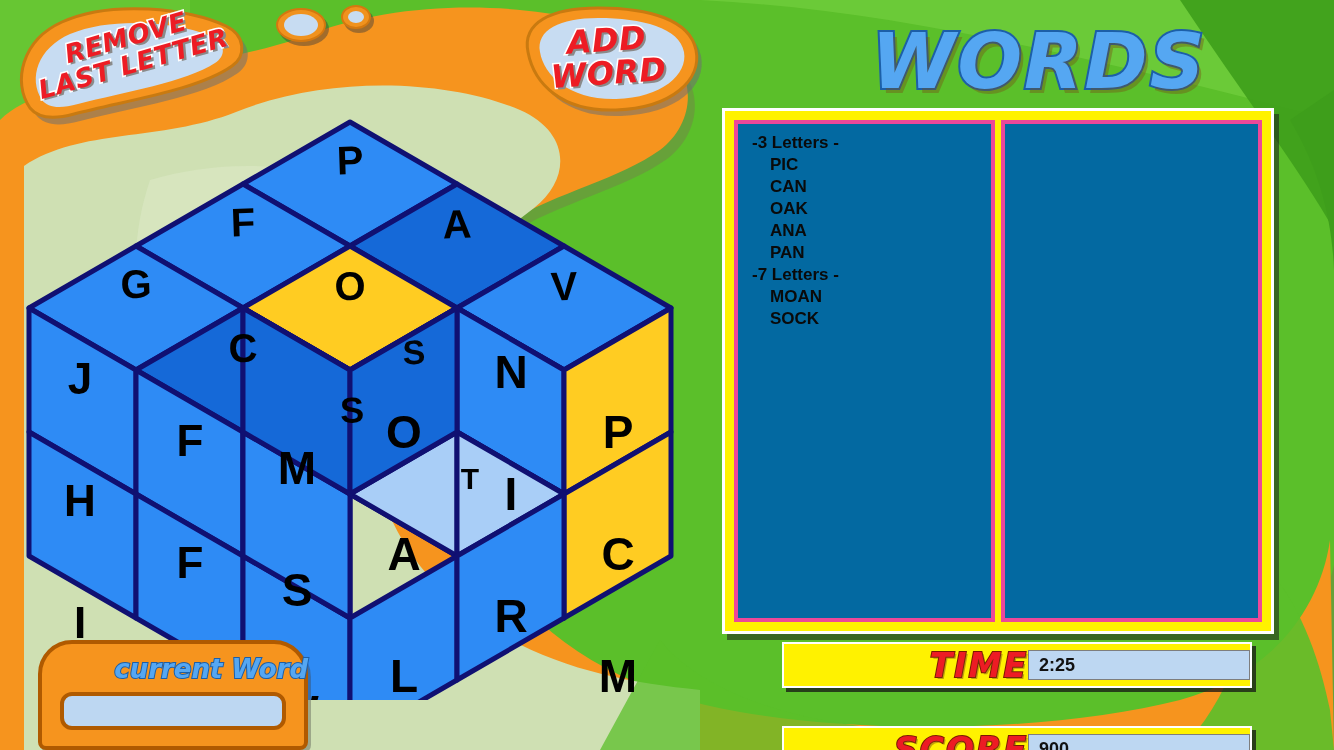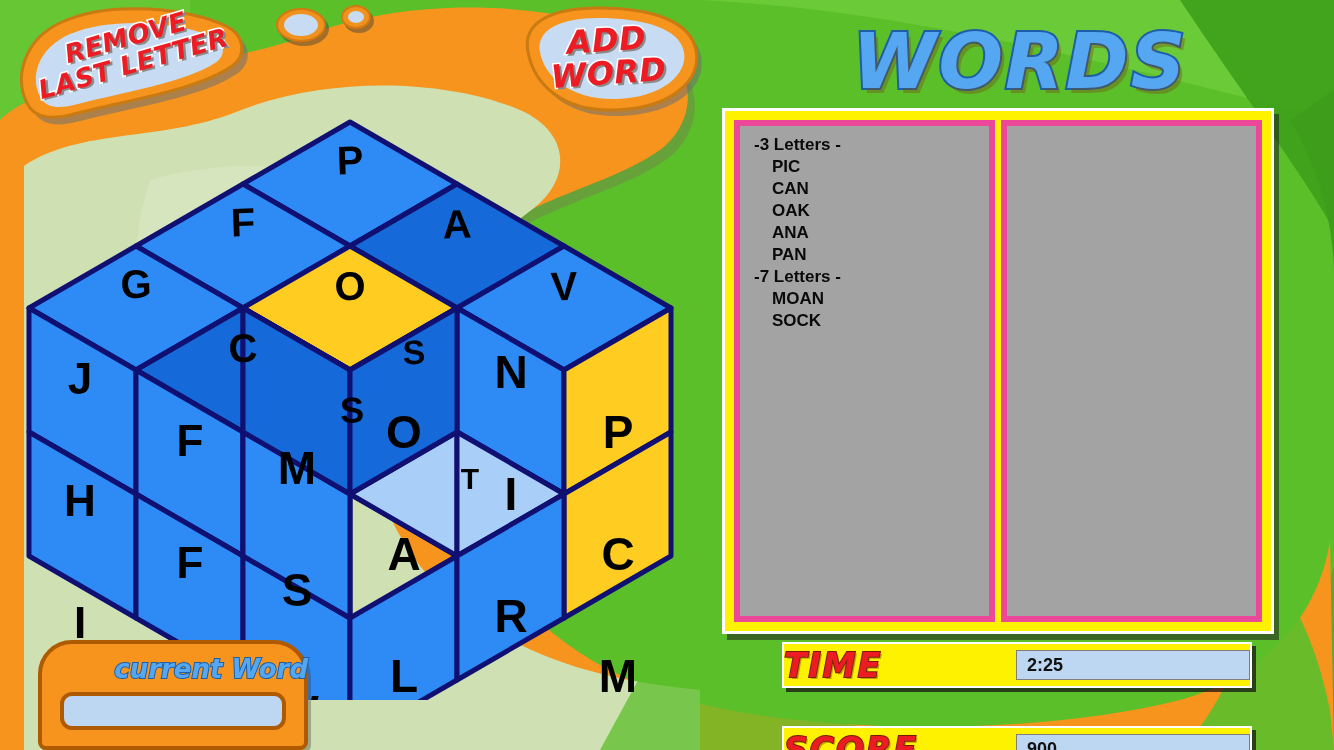--- a/index.html
+++ b/index.html
@@ -61,21 +61,21 @@
     position:absolute;border-radius:50%;
     background:#C7DCF2;
   }
   #bubble-1{left:276px;top:8px;width:50px;height:34px;}
   #bubble-1 .core{left:8px;top:6px;right:8px;bottom:6px;}
   #bubble-2{left:341px;top:5px;width:30px;height:24px;}
   #bubble-2 .core{left:7px;top:6px;right:7px;bottom:6px;}
 
   
   #words-title{
-    position:absolute;left:820px;top:16px;width:400px;height:92px;
+    position:absolute;left:839px;top:16px;width:400px;height:92px;
     text-align:center;
   }
   #words-title .txt{
     font-family:"DejaVu Sans", sans-serif;
     font-size:76px;font-weight:bold;font-style:italic;
     color:#55A7F2;
     -webkit-text-stroke:4px #1C5FA8;
     paint-order:stroke fill;
     text-shadow:4px 5px 0 rgba(120,80,20,.40);
     letter-spacing:2px;
@@ -89,22 +89,22 @@
     background:#FFF200;
     border:3px solid #FFFFFF;
     box-sizing:border-box;
     box-shadow:5px 6px 0 rgba(30,30,30,.55);
   }
   #words-inner{
     position:absolute;left:9px;top:9px;right:9px;bottom:9px;
     display:flex;gap:6px;
   }
   .word-col{
-    flex:1;background:#a3a3a3;
-    border:6px solid #ec4899;
+    flex:1;background:#0369a1;
+    border:4px solid #ec4899;
     box-sizing:border-box;
     padding:8px 0 0 14px;
     overflow:hidden;
   }
   .wl-head{
     font-family:"Liberation Sans", sans-serif;
     font-size:17px;font-weight:bold;color:#0A0A0A;
     line-height:22px;white-space:nowrap;
   }
   .wl-word{
@@ -118,28 +118,29 @@
     position:absolute;height:46px;
     background:#FFF200;
     border:2px solid #FFFFFF;
     box-sizing:border-box;
     box-shadow:4px 4px 0 rgba(20,20,20,.75);
     display:flex;align-items:center;
   }
   #time-row{left:782px;top:642px;width:470px;}
   #score-row{left:782px;top:726px;width:470px;}
   .stat-label{
-    width:232px;text-align:left;
+    width:232px;text-align:right;
     font-family:"DejaVu Sans", sans-serif;
     font-size:33px;font-weight:bold;font-style:italic;
     color:#ED1C24;
     -webkit-text-stroke:2px #7a1a00;
     paint-order:stroke fill;
     letter-spacing:2px;
     text-shadow:2px 2px 0 rgba(120,60,20,.45);
+    padding-left:12px;
   }
   .stat-value{
     flex:1;height:30px;margin-right:0;
     background:#BDD7F2;
     border:1px solid #7e7e7e;
     box-sizing:border-box;
     display:flex;align-items:center;
     padding-left:10px;
     font-family:"Liberation Sans", sans-serif;
     font-size:18px;font-weight:bold;color:#111;

